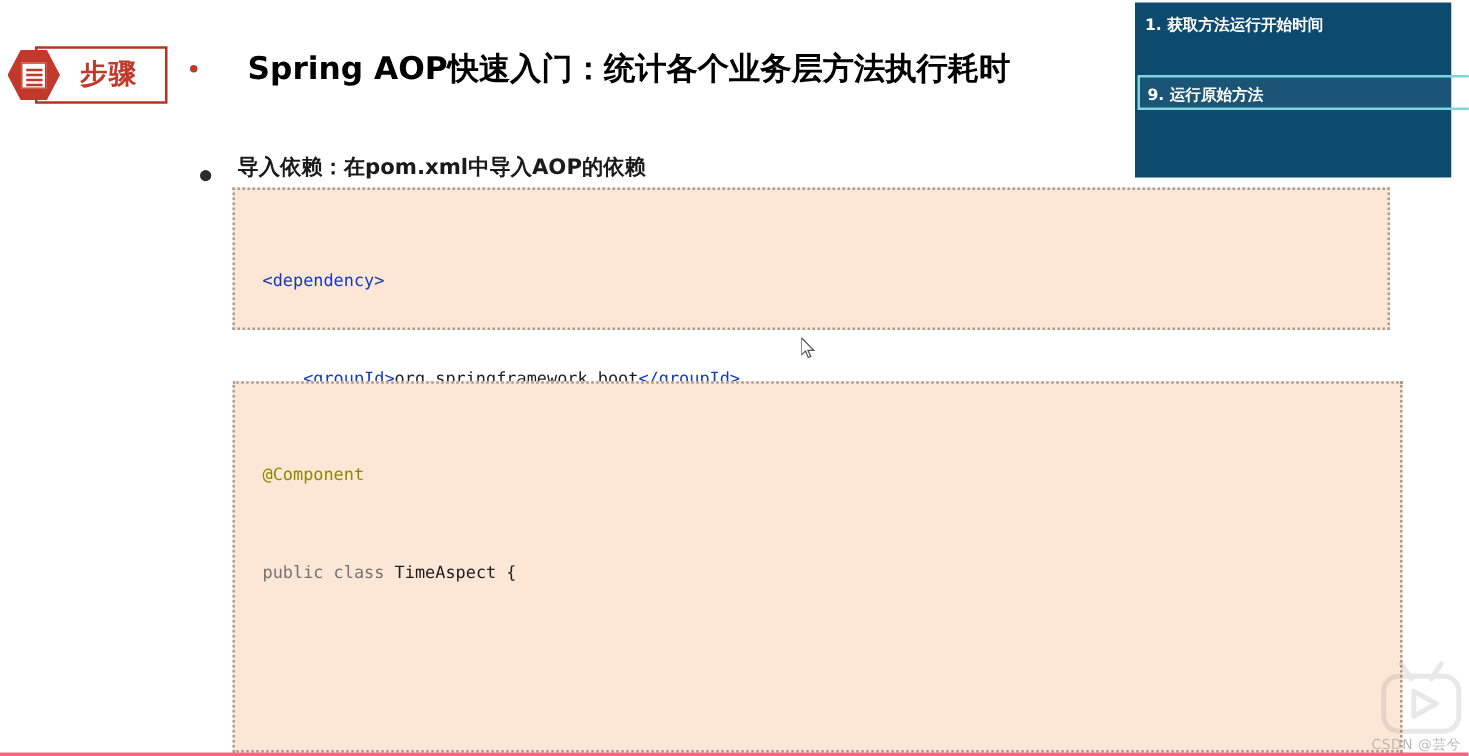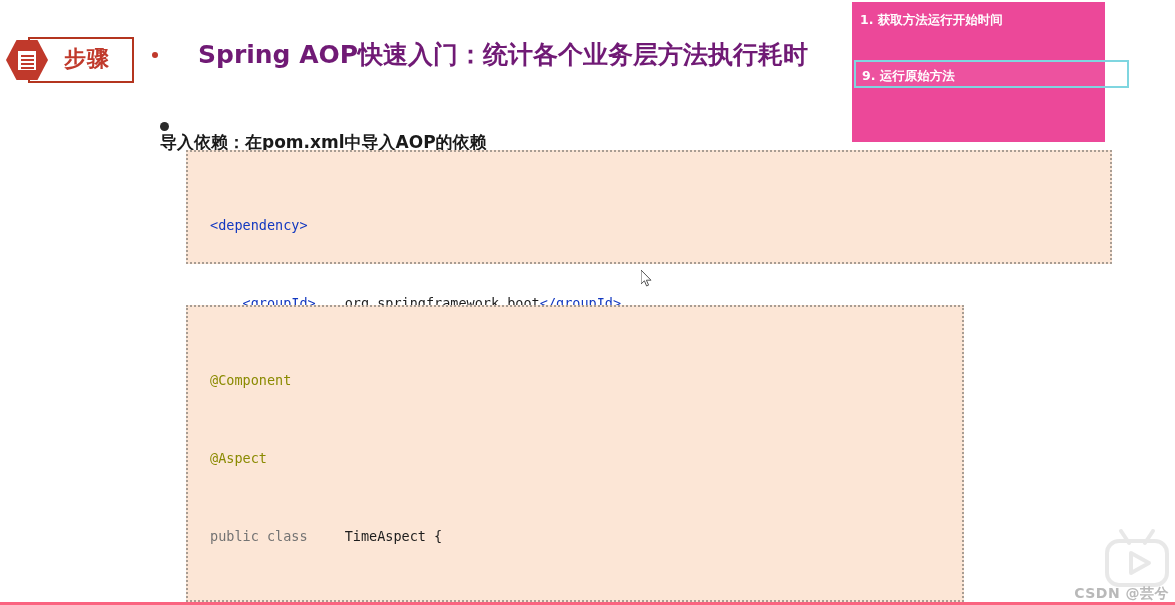--- a/index.html
+++ b/index.html
@@ -74,31 +74,31 @@
   #title-bullet {
     width: 6px; height: 6px;
     border-radius: 50%;
     background: #c0392b;
     margin-right: 40px;
     flex: none;
   }
   #title-text {
     font-size: 25px;
     font-weight: bold;
-    color: #701a75;
+    color: #000000;
     white-space: nowrap;
     font-family: "DejaVu Sans", "Liberation Sans", sans-serif;
   }
 
   
   #steps-panel {
     position: absolute;
-    left: 852px; top: 2px;
+    left: 908px; top: 2px;
     width: 253px; height: 140px;
-    background: #ec4899;
+    background: #0c4a6e;
   }
   .step-line {
     position: absolute;
     left: 8px;
     font-size: 12.5px;
     color: #ffffff;
     font-weight: bold;
     white-space: nowrap;
     font-family: "DejaVu Sans", "Liberation Sans", sans-serif;
   }
@@ -110,22 +110,21 @@
     left: 2px; top: 58px;
     width: 275px; height: 28px;
     border: 2px solid #7fd6e0;
     background: rgba(255,255,255,0.06);
   }
 
   
   .bullet-row {
     position: absolute;
     display: flex;
-    align-items: flex-start;
-    flex-direction: column;
+    align-items: flex-end;
   }
   .bullet-dot {
     width: 9px; height: 9px;
     border-radius: 50%;
     background: #2b2b2b;
     margin-right: 21px;
     flex: none;
   }
   .bullet-text {
     font-size: 17px;
@@ -148,53 +147,52 @@
     color: #1d1d1d;
     white-space: pre;
     padding: 8px 0 8px 22px;
   }
   #code-block-dependency {
     left: 186px; top: 150px;
     width: 926px; height: 114px;
   }
   #code-block-aspect {
     left: 186px; top: 305px;
-    width: 778px; height: 297px;
+    width: 936px; height: 297px;
   }
   .code-line { height: 26px; }
 
   
   .tk-tag     { color: #1238c0; }
   .tk-kw      { color: #737373; }
   .tk-ann     { color: #8a8a00; }
-  .tk-plain   { color: #1d1d1d; margin-left: 29px; }
+  .tk-plain   { color: #1d1d1d; }
 
   
   #mouse-cursor {
     position: absolute;
     left: 641px; top: 270px;
     width: 12px; height: 18px;
   }
   #mouse-cursor svg { display: block; }
 
   
   #video-watermark {
     position: absolute;
     right: 2px; bottom: 16px;
     width: 72px; height: 62px;
     opacity: 0.14;
   }
   #csdn-watermark {
     position: absolute;
     right: 6px; bottom: 2px;
-    font-size: 14px;
+    font-size: 11px;
     color: #b9b9b9;
     letter-spacing: 0.5px;
     font-family: "DejaVu Sans", "Liberation Sans", sans-serif;
-    font-weight: bold;
   }
   #bottom-rule {
     position: absolute;
     left: 0; bottom: 0;
     width: 1175px; height: 3px;
     background: #fa6480;
   }
 </style>
 </head>
 <body>
@@ -228,21 +226,20 @@
   <div class="code-block" id="code-block-dependency">
     <div class="code-line"><span class="tk-tag">&lt;dependency&gt;</span></div>
     <div class="code-line">    <span class="tk-tag">&lt;groupId&gt;</span><span class="tk-plain">org.springframework.boot</span><span class="tk-tag">&lt;/groupId&gt;</span></div>
     <div class="code-line">    <span class="tk-tag">&lt;artifactId&gt;</span><span class="tk-plain">spring-boot-starter-aop</span><span class="tk-tag">&lt;/artifactId&gt;</span></div>
     <div class="code-line"><span class="tk-tag">&lt;/dependency&gt;</span></div>
   </div>
 
 
   <div class="code-block" id="code-block-aspect">
     <div class="code-line"><span class="tk-ann">@Component</span></div>
-    <div class="code-line"><span class="tk-ann">@Aspect</span></div>
     <div class="code-line"><span class="tk-kw">public class</span> <span class="tk-plain">TimeAspect {</span></div>
     <div class="code-line">    </div>
     
     
     
     
     
     
     
   </div>

